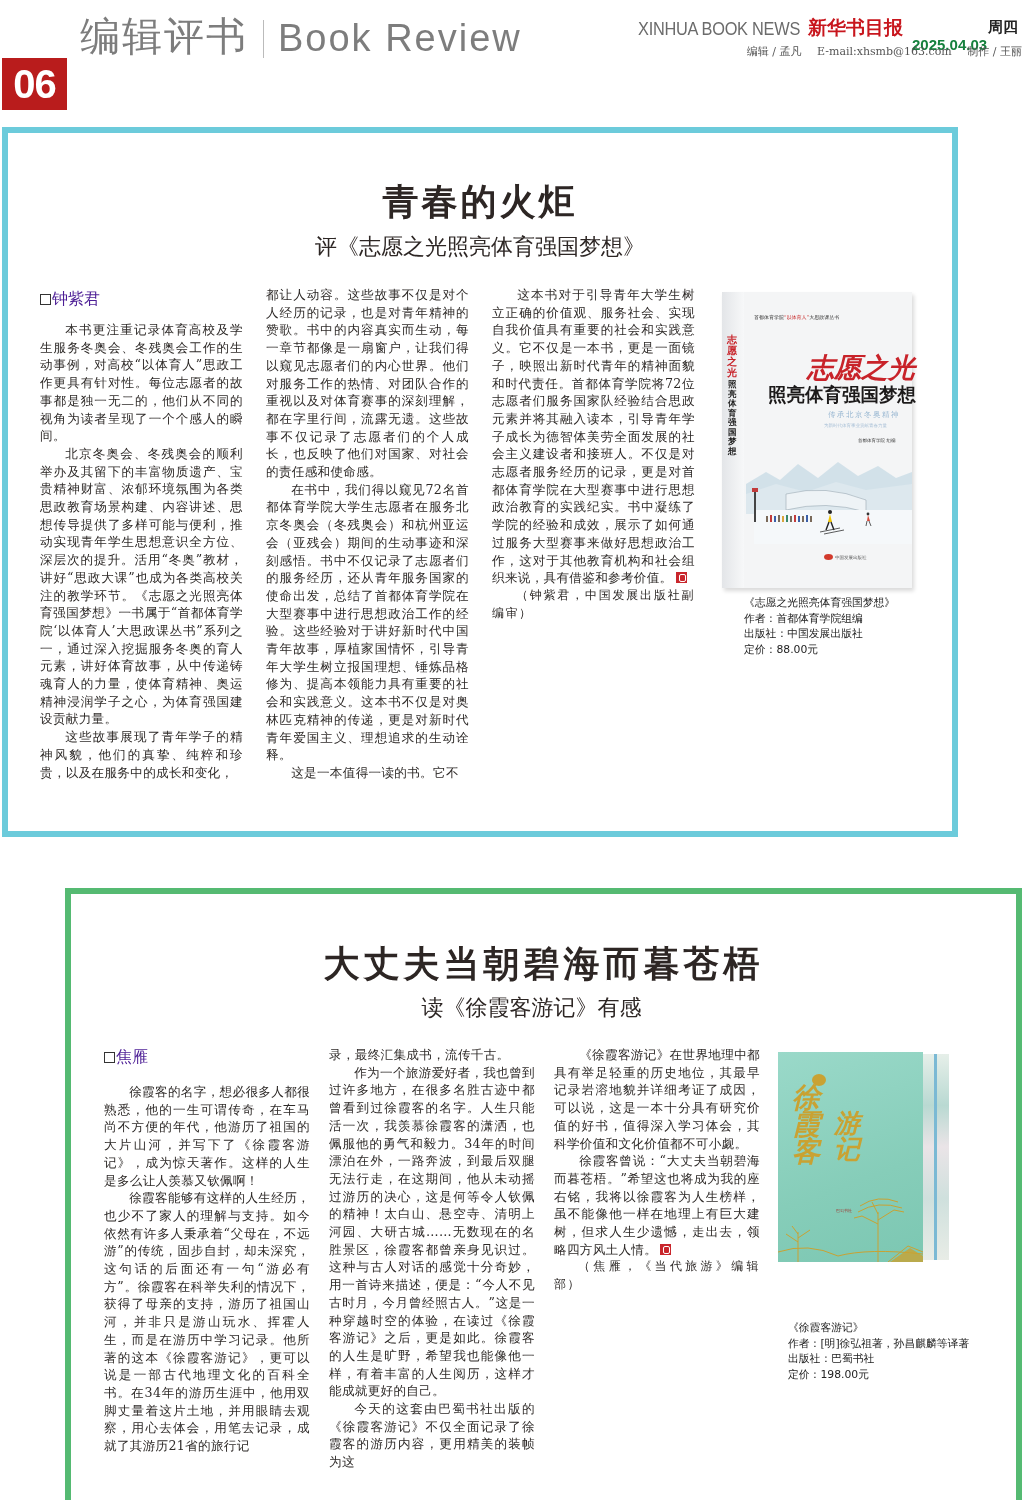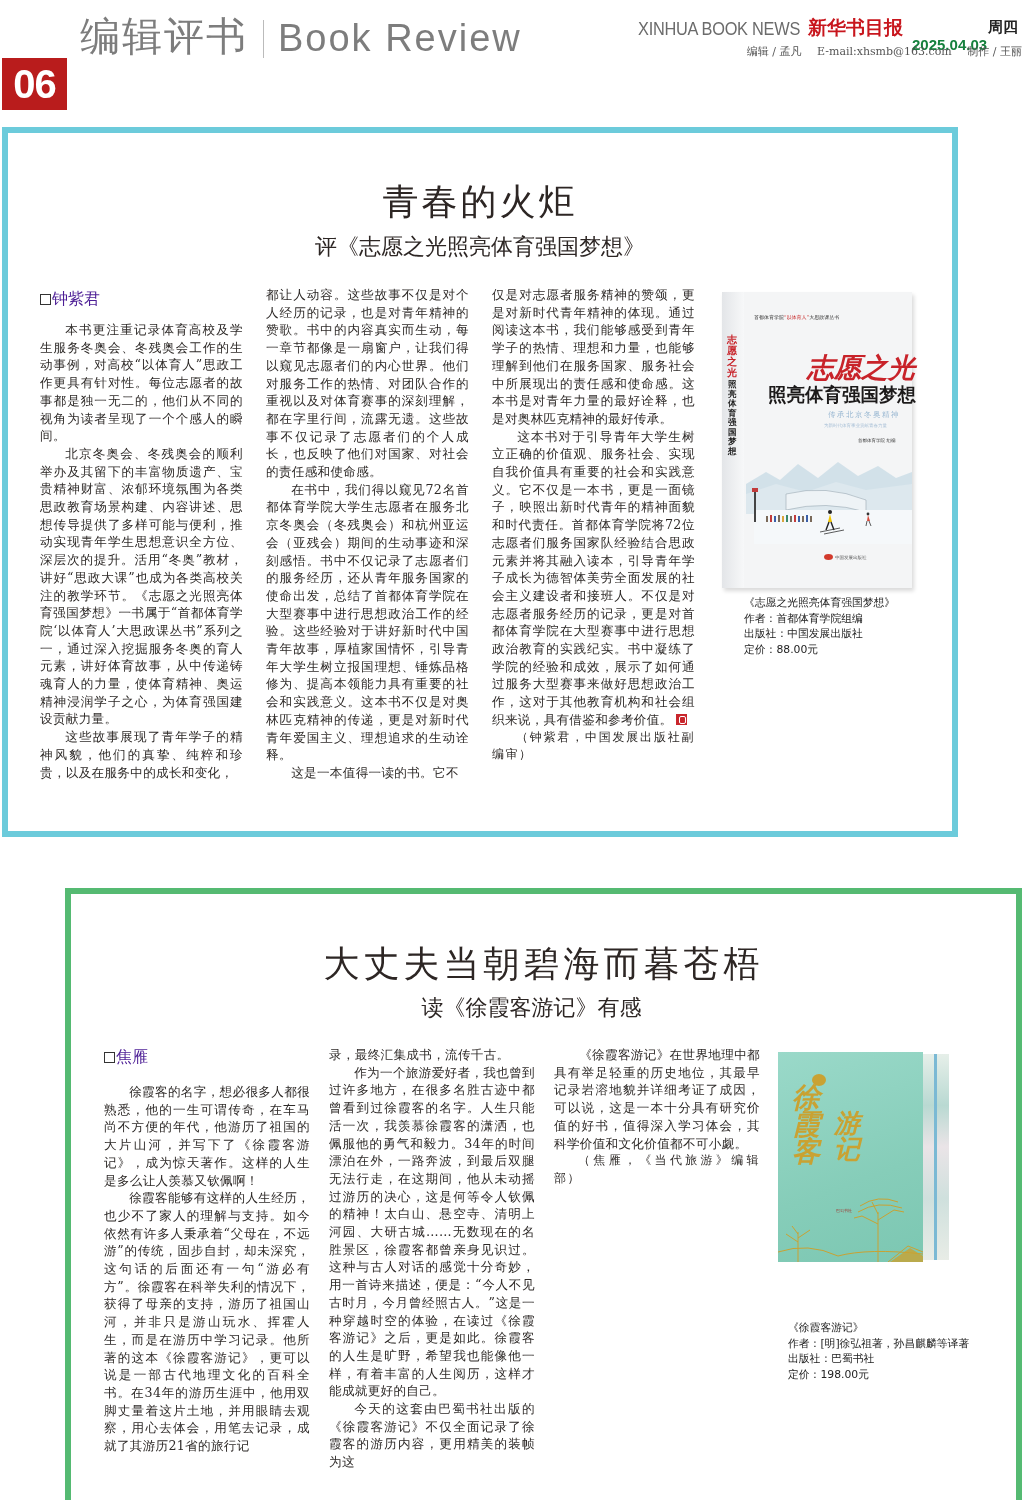--- a/index.html
+++ b/index.html
@@ -18,21 +18,21 @@
   .paper-date { position: absolute; left: 912px; top: 36px; font-family: "Liberation Sans", sans-serif; font-weight: bold; font-size: 15px; color: #15803d; white-space: nowrap; }
   .paper-weekday { position: absolute; left: 988px; top: 18px; font-family: "DejaVu Sans", sans-serif; font-weight: bold; font-size: 15px; color: #222; }
   .credits { position: absolute; right: 2px; top: 44px; font-size: 11px; color: #555; white-space: nowrap; }
   .credits span { margin-left: 12px; }
 
   
   .box { position: absolute; }
   .box-top { left: 2px; top: 127px; width: 956px; height: 710px; border: 6px solid #6ccbdb; }
   .box-bottom { left: 65px; top: 888px; width: 957px; height: 612px; border: 6px solid #55ba72; border-bottom: none; }
 
-  .headline { position: absolute; font-family: "DejaVu Serif", serif; font-weight: normal; color: #2d2624; text-align: center; white-space: nowrap; }
+  .headline { position: absolute; font-family: "DejaVu Serif", serif; font-weight: bold; color: #2d2624; text-align: center; white-space: nowrap; }
   .subhead { position: absolute; font-family: Liberation Serif, serif; color: #2d2624; text-align: center; white-space: nowrap; }
 
   .byline { position: absolute; font-family: "DejaVu Sans", sans-serif; font-size: 16px; color: #4c1d95; }
   .byline .sq { display: inline-block; width: 11px; height: 11px; border: 1px solid #333; vertical-align: -1px; margin-right: 1px; }
 
   .col { position: absolute; font-size: 12.6px; line-height: 17.7px; color: #2e2a28; text-align: justify; letter-spacing: 0.3px; }
   .col p { text-indent: 2em; }
   .col p.cont { text-indent: 0; }
   .endmark { display: inline-block; width: 11px; height: 11px; background: #c9262c; vertical-align: -1px; margin-left: 3px; position: relative; }
   .endmark::after { content: ""; position: absolute; left: 3px; top: 2px; width: 5px; height: 6px; border: 1px solid #fff; border-radius: 2px; }
@@ -98,21 +98,20 @@
   <p>本书更注重记录体育高校及学生服务冬奥会、冬残奥会工作的生动事例，对高校“以体育人”思政工作更具有针对性。每位志愿者的故事都是独一无二的，他们从不同的视角为读者呈现了一个个感人的瞬间。</p>
   <p>北京冬奥会、冬残奥会的顺利举办及其留下的丰富物质遗产、宝贵精神财富、浓郁环境氛围为各类思政教育场景构建、内容讲述、思想传导提供了多样可能与便利，推动实现青年学生思想意识全方位、深层次的提升。活用“冬奥”教材，讲好“思政大课”也成为各类高校关注的教学环节。《志愿之光照亮体育强国梦想》一书属于“首都体育学院‘以体育人’大思政课丛书”系列之一，通过深入挖掘服务冬奥的育人元素，讲好体育故事，从中传递铸魂育人的力量，使体育精神、奥运精神浸润学子之心，为体育强国建设贡献力量。</p>
   <p>这些故事展现了青年学子的精神风貌，他们的真挚、纯粹和珍贵，以及在服务中的成长和变化，</p>
 </div>
 <div class="col" style="left:266px;top:286px;width:203px;">
   <p class="cont">都让人动容。这些故事不仅是对个人经历的记录，也是对青年精神的赞歌。书中的内容真实而生动，每一章节都像是一扇窗户，让我们得以窥见志愿者们的内心世界。他们对服务工作的热情、对团队合作的重视以及对体育赛事的深刻理解，都在字里行间，流露无遗。这些故事不仅记录了志愿者们的个人成长，也反映了他们对国家、对社会的责任感和使命感。</p>
   <p>在书中，我们得以窥见72名首都体育学院大学生志愿者在服务北京冬奥会（冬残奥会）和杭州亚运会（亚残会）期间的生动事迹和深刻感悟。书中不仅记录了志愿者们的服务经历，还从青年服务国家的使命出发，总结了首都体育学院在大型赛事中进行思想政治工作的经验。这些经验对于讲好新时代中国青年故事，厚植家国情怀，引导青年大学生树立报国理想、锤炼品格修为、提高本领能力具有重要的社会和实践意义。这本书不仅是对奥林匹克精神的传递，更是对新时代青年爱国主义、理想追求的生动诠释。</p>
   <p>这是一本值得一读的书。它不</p>
 </div>
 <div class="col" style="left:492px;top:286px;width:203px;">
-  <p class="cont">仅是对志愿者服务精神的赞颂，更是对新时代青年精神的体现。通过阅读这本书，我们能够感受到青年学子的热情、理想和力量，也能够理解到他们在服务国家、服务社会中所展现出的责任感和使命感。这本书是对青年力量的最好诠释，也是对奥林匹克精神的最好传承。</p>
   <p><span>这本书对于引导青年大学生树立正确的价值观、服务社会、实现自我价值具有重要的社会和实践意义。它不仅是一本书，更是一面镜子，映照出新时代青年的精神面貌和时代责任。首都体育学院将72位志愿者们服务国家队经验结合思政元素并将其融入读本，引导青年学子成长为德智体美劳全面发展的社会主义建设者和接班人。不仅是对志愿者服务经历的记录，更是对首都体育学院在大型赛事中进行思想政治教育的实践纪实。书中凝练了学院的经验和成效，展示了如何通过服务大型赛事来做好思想政治工作，这对于其他教育机构和社会组织来说，具有借鉴和参考价值。</span><span class="endmark"></span></p>
   <p class="sig">（钟紫君，中国发展出版社副编审）</p>
 </div>
 
 <div class="cover1">
   <div class="spine"></div>
   <div class="spine-title">志愿之光</div>
   <div class="spine-sub">照亮体育强国梦想</div>
   <div class="series"><span>首都体育学院</span><b>“以体育人”</b><span>大思政课丛书</span></div>
   <div class="red-title">志愿之光</div>
@@ -175,20 +174,21 @@
   <p>徐霞客的名字，想必很多人都很熟悉，他的一生可谓传奇，在车马尚不方便的年代，他游历了祖国的大片山河，并写下了《徐霞客游记》，成为惊天著作。这样的人生是多么让人羡慕又钦佩啊！</p>
   <p>徐霞客能够有这样的人生经历，也少不了家人的理解与支持。如今依然有许多人秉承着“父母在，不远游”的传统，固步自封，却未深究，这句话的后面还有一句“游必有方”。徐霞客在科举失利的情况下，获得了母亲的支持，游历了祖国山河，并非只是游山玩水、挥霍人生，而是在游历中学习记录。他所著的这本《徐霞客游记》，更可以说是一部古代地理文化的百科全书。在34年的游历生涯中，他用双脚丈量着这片土地，并用眼睛去观察，用心去体会，用笔去记录，成就了其游历21省的旅行记</p>
 </div>
 <div class="col" style="left:329px;top:1046px;width:206px;">
   <p class="cont">录，最终汇集成书，流传千古。</p>
   <p>作为一个旅游爱好者，我也曾到过许多地方，在很多名胜古迹中都曾看到过徐霞客的名字。人生只能活一次，我羡慕徐霞客的潇洒，也佩服他的勇气和毅力。34年的时间漂泊在外，一路奔波，到最后双腿无法行走，在这期间，他从未动摇过游历的决心，这是何等令人钦佩的精神！太白山、悬空寺、清明上河园、大研古城……无数现在的名胜景区，徐霞客都曾亲身见识过。这种与古人对话的感觉十分奇妙，用一首诗来描述，便是：“今人不见古时月，今月曾经照古人。”这是一种穿越时空的体验，在读过《徐霞客游记》之后，更是如此。徐霞客的人生是旷野，希望我也能像他一样，有着丰富的人生阅历，这样才能成就更好的自己。</p>
   <p>今天的这套由巴蜀书社出版的《徐霞客游记》不仅全面记录了徐霞客的游历内容，更用精美的装帧为这</p>
 </div>
 <div class="col" style="left:554px;top:1046px;width:206px;">
   <p>《徐霞客游记》在世界地理中都具有举足轻重的历史地位，其最早记录岩溶地貌并详细考证了成因，可以说，这是一本十分具有研究价值的好书，值得深入学习体会，其科学价值和文化价值都不可小觑。</p>
+  <p><span>徐霞客曾说：“大丈夫当朝碧海而暮苍梧。”希望这也将成为我的座右铭，我将以徐霞客为人生榜样，虽不能像他一样在地理上有巨大建树，但求人生少遗憾，走出去，领略四方风土人情。</span><span class="endmark"></span></p>
   <p class="sig">（焦雁，《当代旅游》编辑部）</p>
 </div>
 
 <div class="cover2">
   <div class="front"></div>
   <div class="side"></div>
   <div class="seal"></div>
   <div class="calli1">徐霞客</div>
   <div class="calli2">游记</div>
   <svg class="trees" viewBox="0 0 145 90">

